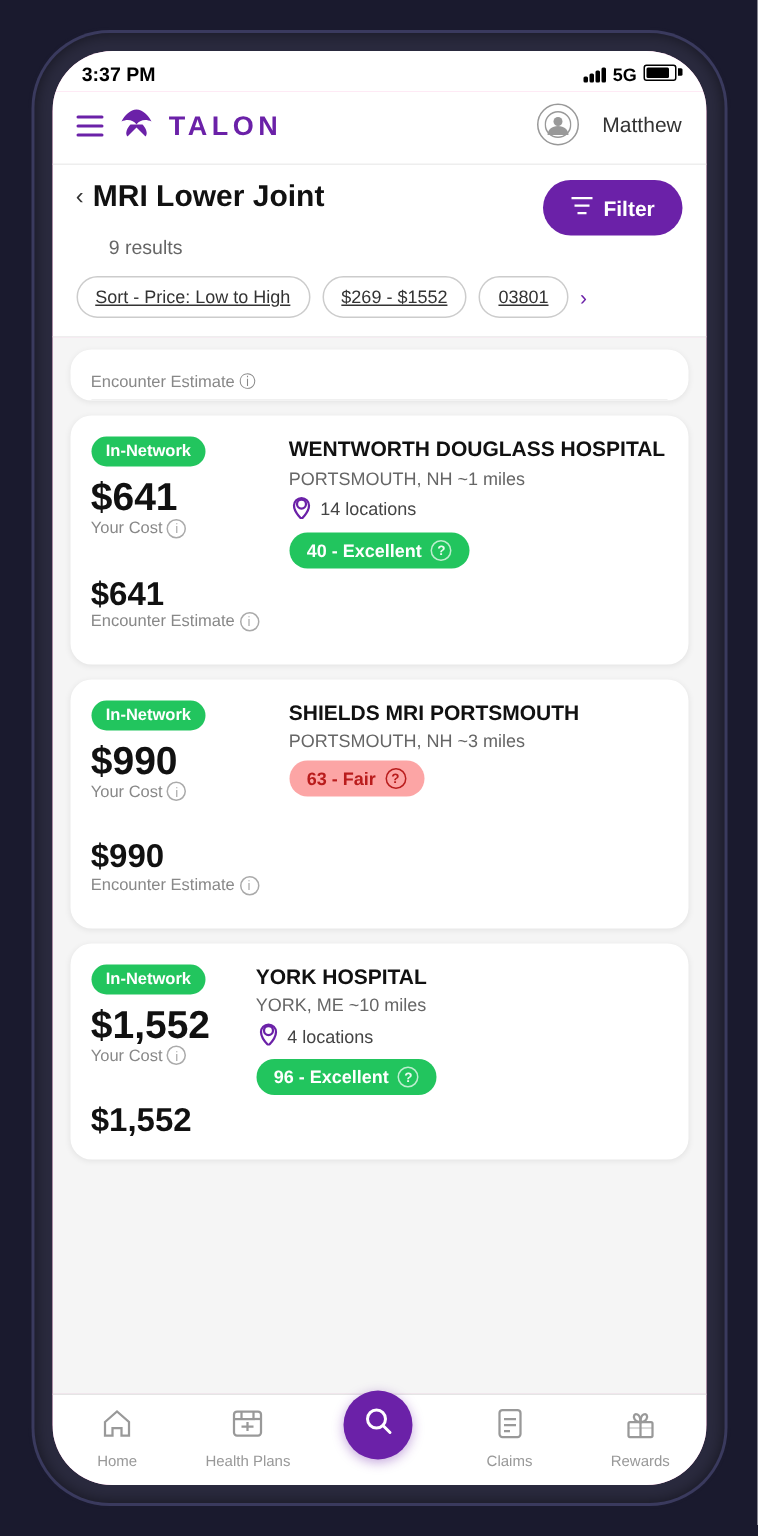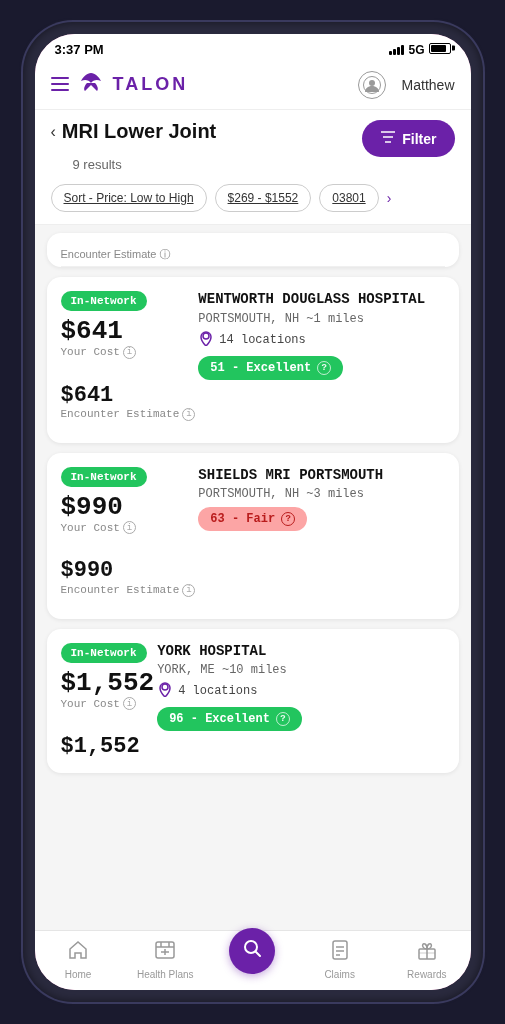--- a/index.html
+++ b/index.html
@@ -88,21 +88,21 @@
       background: #000;
       height: 100%;
       width: 85%;
       border-radius: 1px;
     }
     .header {
       background: white;
       padding: 8px 16px 10px;
       display: flex;
       justify-content: space-between;
-      align-items: flex-end;
+      align-items: flex-start;
       flex-shrink: 0;
       border-bottom: 1px solid #eee;
     }
     .header-left {
       display: flex;
       align-items: center;
       gap: 8px;
     }
     .hamburger {
       display: flex;
@@ -233,22 +233,21 @@
     .scroll-content::-webkit-scrollbar { display: none; }
     .card {
       background: white;
       border-radius: 14px;
       padding: 14px;
       margin-bottom: 10px;
       box-shadow: 0 1px 4px rgba(0,0,0,0.08);
     }
     .card-top-row {
       display: flex;
-      gap: 3px;
-      font-family: Liberation Mono, monospace;
+      gap: 20px;
     }
     .card-left {
       display: flex;
       flex-direction: column;
       align-items: flex-start;
       min-width: 90px;
     }
     .card-right {
       flex: 1;
     }
@@ -505,21 +504,21 @@
               <span class="loc-icon">
                 <svg width="16" height="16" viewBox="0 0 16 16" fill="none">
                   <circle cx="8" cy="6" r="3" stroke="#6b21a8" stroke-width="1.5"></circle>
                   <path d="M8 2C5.2 2 3 4.2 3 7c0 4 5 9 5 9s5-5 5-9c0-2.8-2.2-5-5-5z" stroke="#6b21a8" stroke-width="1.5" fill="none"></path>
                 </svg>
               </span>
               <span class="facility-locations-text">14 locations</span>
             </div>
             <div>
               <span class="rating-badge rating-excellent">
-                <span>51 - Excellent</span>
+                <span>40 - Excellent</span>
                 <span class="rating-info">?</span>
               </span>
             </div>
           </div>
         </div>
       </div>
 
       <div class="card">
         <div class="card-top-row">
           <div class="card-left">

